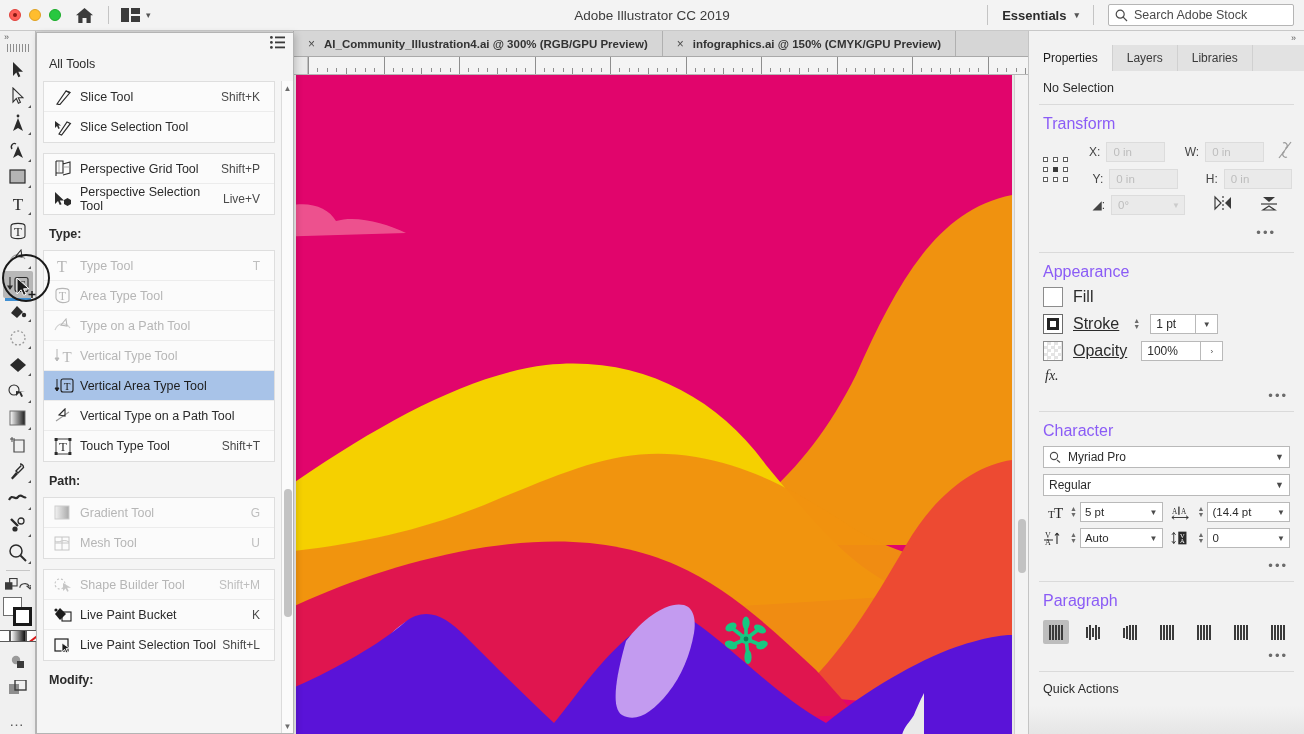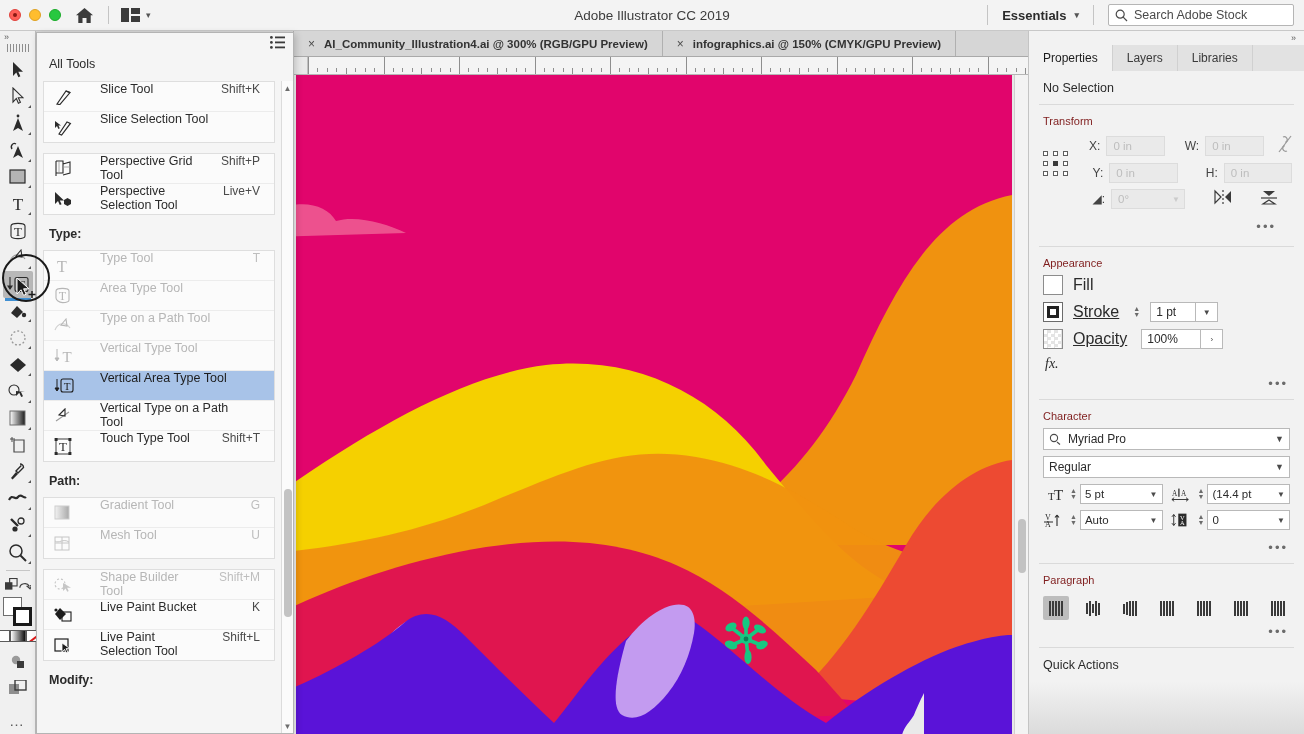--- a/index.html
+++ b/index.html
@@ -100,22 +100,22 @@
     display: flex; flex-direction: column; z-index: 30;
   }
   .at-head { height: 22px; display:flex; align-items:center; justify-content:flex-end; padding-right:8px; background:#f5f5f5; }
   .at-title { padding: 2px 0 10px 12px; font-size: 12.5px; font-weight: normal; color: #2b2b2b; }
   .at-body { flex:1; position: relative; overflow: hidden; padding-right: 12px; }
   .at-scroll { position:absolute; right:0; top:0; width:12px; bottom:0; background:#fbfbfb; border-left:1px solid #dcdcdc; }
   .at-arrow { height:14px; display:flex; align-items:center; justify-content:center; font-size:8px; color:#6d6d6d; }
   .at-thumb { position:absolute; left:2px; width:8px; top:408px; height:128px; background:#c3c3c3; border-radius:4px; }
   .at-group { margin: 0 6px 10px 6px; border: 1px solid #dedede; background: #fbfbfb; }
   .at-row {
-    display:flex; height:30px;
-    border-bottom: 1px solid #ececec; padding-left: 10px; font-size: 12.5px; color:#2b2b2b;gap:20px;
+    display:flex; align-items:center; height:30px;
+    border-bottom: 1px solid #ececec; padding-left: 10px; font-size: 12.5px; color:#2b2b2b;
   }
   .at-row:last-child { border-bottom: none; }
   .at-row.dim { color: #b6b6b6; }
   .at-row.hl { background: #a8c3e8; color: #1d1d1d; }
   .at-ico { width: 26px; display:flex; align-items:center; justify-content:flex-start; }
   .at-label { flex: 1; }
   .at-key { margin-left:auto; padding-right:14px; font-size:12px; color:#4a4a4a; }
   .at-row.dim .at-key { color:#bebebe; }
   .at-section { font-size: 12.5px; font-weight: bold; color:#2b2b2b; padding: 2px 0 9px 12px; }
 
@@ -141,21 +141,21 @@
     background:#f2f2f2; border-left:1px solid #c4c4c4;
     display:flex; flex-direction:column;
   }
   .rp-collapse { height:14px; display:flex; align-items:center; justify-content:flex-end; padding-right:8px; font-size:9px; color:#5a5a5a; }
   .rp-tabs { display:flex; height:26px; align-items:stretch; background:#e2e2e2; }
   .rp-tab { padding:0 14px; display:flex; align-items:center; font-size:12px; color:#3a3a3a; background:#e2e2e2; border-right:1px solid #d0d0d0;}
   .rp-tab.active { background:#f2f2f2; color:#1c1c1c; }
   .rp-tab-rest { flex:1; background:#e2e2e2; }
   .rp-sel { padding:10px 0 9px 14px; font-size:12.5px; color:#2b2b2b; }
   .rp-hr { height:1px; background:#dadada; margin:0 10px; }
-  .rp-sec-title { padding:10px 0 6px 14px; font-size:11px; color:#7f1d1d; }
+  .rp-sec-title { padding:10px 0 6px 14px; font-size:16px; color:#8b5cf6; }
   .rp-body { overflow:hidden; flex:1; }
 
   .xform { position:relative; padding: 2px 12px 4px 12px; }
   .anchor-grid { position:absolute; left:14px; top:18px; width:26px; height:26px; }
   .anchor-grid i { position:absolute; width:5px; height:5px; border:1px solid #5e5e5e; background:#fff; }
   .anchor-grid i.f { background:#3a3a3a; border-color:#3a3a3a; }
   .fieldrow { display:flex; align-items:center; margin-left:44px; margin-bottom:6px; }
   .flab { width:20px; font-size:12px; color:#444; text-align:right; margin-right:6px; }
   .fld {
     width:74px; height:20px; background:#eaeaea; border:1px solid #dcdcdc;

